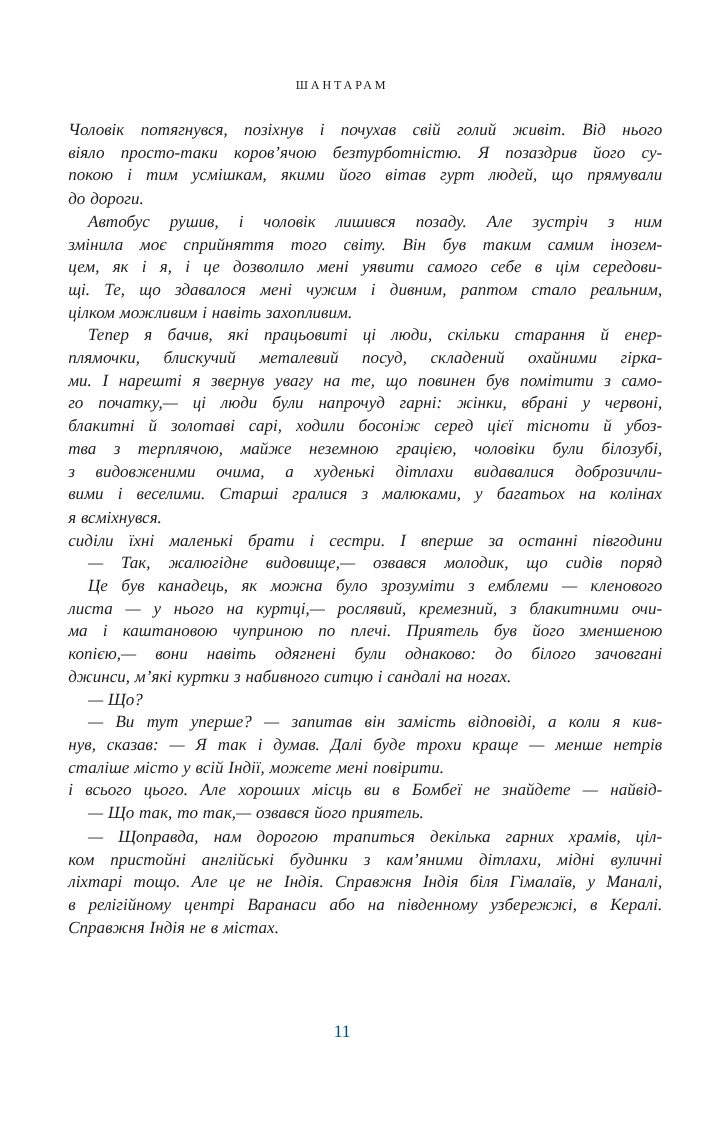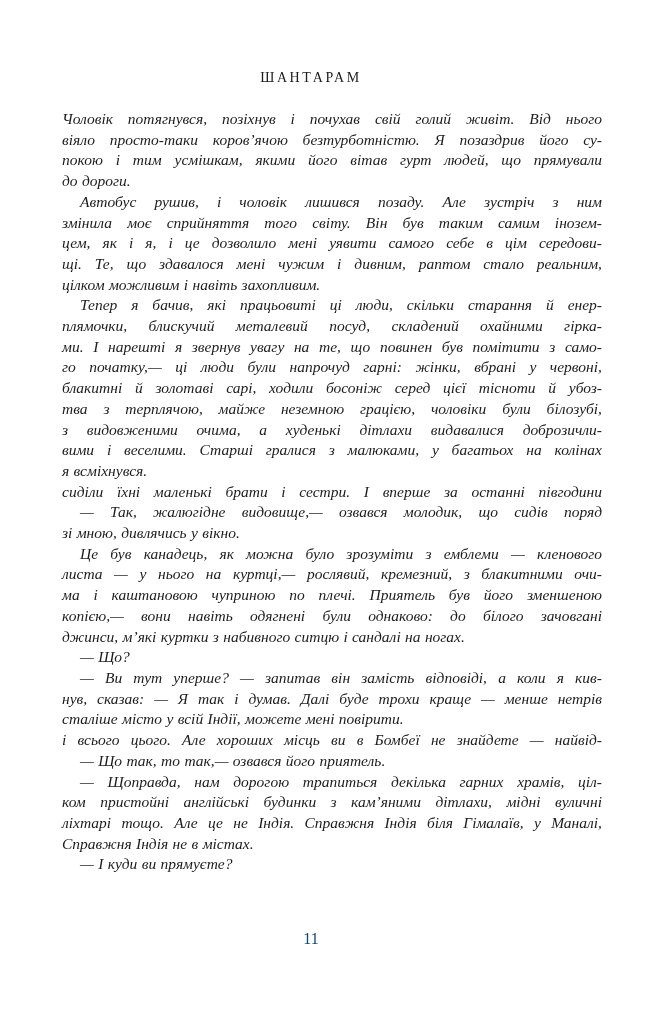--- a/index.html
+++ b/index.html
@@ -14,21 +14,21 @@
     background: #ffffff;
     overflow: hidden;
     font-family: "Liberation Serif", "DejaVu Serif", serif;
     color: #1c1c1c;
   }
   .running-head {
     position: absolute;
     top: 71px;
     left: 311px;
     transform: translateX(-50%);
-    font-size: 14px;
+    font-size: 11px;
     line-height: 14px;
     letter-spacing: 2.6px;
     white-space: nowrap;
     color: #1c1c1c;
   }
   .text-block {
     position: absolute;
     top: 109px;
     left: 62px;
     width: 540px;
@@ -90,21 +90,20 @@
         <div class="tline">го початку,— ці люди були напрочуд гарні: жінки, вбрані у червоні,</div>
         <div class="tline">блакитні й золотаві сарі, ходили босоніж серед цієї тісноти й убоз-</div>
         <div class="tline">тва з терплячою, майже неземною грацією, чоловіки були білозубі,</div>
         <div class="tline">з видовженими очима, а худенькі дітлахи видавалися доброзичли-</div>
         <div class="tline">вими і веселими. Старші гралися з малюками, у багатьох на колінах</div>
         <div class="tline lastline">я всміхнувся.</div>
         <div class="tline">сиділи їхні маленькі брати і сестри. І вперше за останні півгодини</div>
       </div>
       <div class="para">
         <div class="tline indent">— Так, жалюгідне видовище,— озвався молодик, що сидів поряд</div>
-        <div class="tline lastline">зі мною, дивлячись у вікно.</div>
       </div>
       <div class="para">
         <div class="tline indent">Це був канадець, як можна було зрозуміти з емблеми — кленового</div>
         <div class="tline">листа — у нього на куртці,— рослявий, кремезний, з блакитними очи-</div>
         <div class="tline">ма і каштановою чуприною по плечі. Приятель був його зменшеною</div>
         <div class="tline">копією,— вони навіть одягнені були однаково: до білого зачовгані</div>
         <div class="tline lastline">джинси, м’які куртки з набивного ситцю і сандалі на ногах.</div>
       </div>
       <div class="para">
         <div class="tline lastline indent">— Що?</div>
@@ -115,21 +114,19 @@
         <div class="tline lastline">сталіше місто у всій Індії, можете мені повірити.</div>
         <div class="tline">і всього цього. Але хороших місць ви в Бомбеї не знайдете — найвід-</div>
       </div>
       <div class="para">
         <div class="tline lastline indent">— Що так, то так,— озвався його приятель.</div>
       </div>
       <div class="para">
         <div class="tline indent">— Щоправда, нам дорогою трапиться декілька гарних храмів, ціл-</div>
         <div class="tline">ком пристойні англійські будинки з кам’яними дітлахи, мідні вуличні</div>
         <div class="tline">ліхтарі тощо. Але це не Індія. Справжня Індія біля Гімалаїв, у Маналі,</div>
+        <div class="tline">в релігійному центрі Варанаси або на південному узбережжі, в Кералі.</div>
         <div class="tline lastline">Справжня Індія не в містах.</div>
-      </div>
-      <div class="para">
-        <div class="tline lastline indent">— І куди ви прямуєте?</div>
       </div>
     </div>
 
   <div class="folio">11</div>
 </div>
 
 </body></html>

